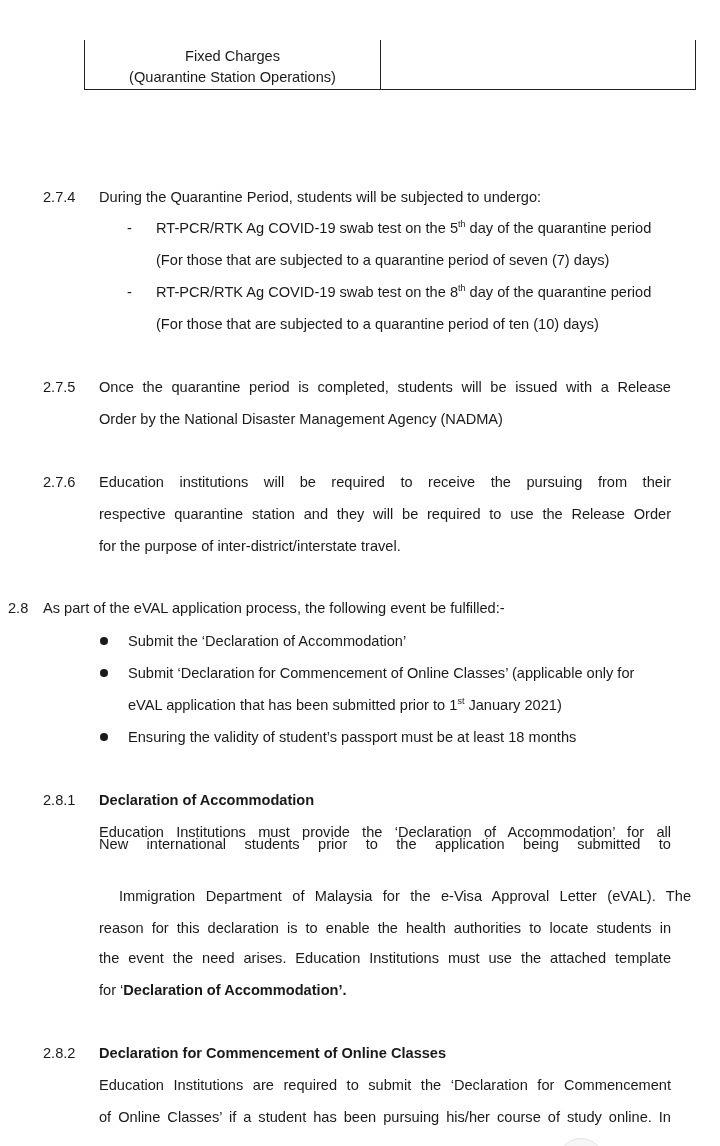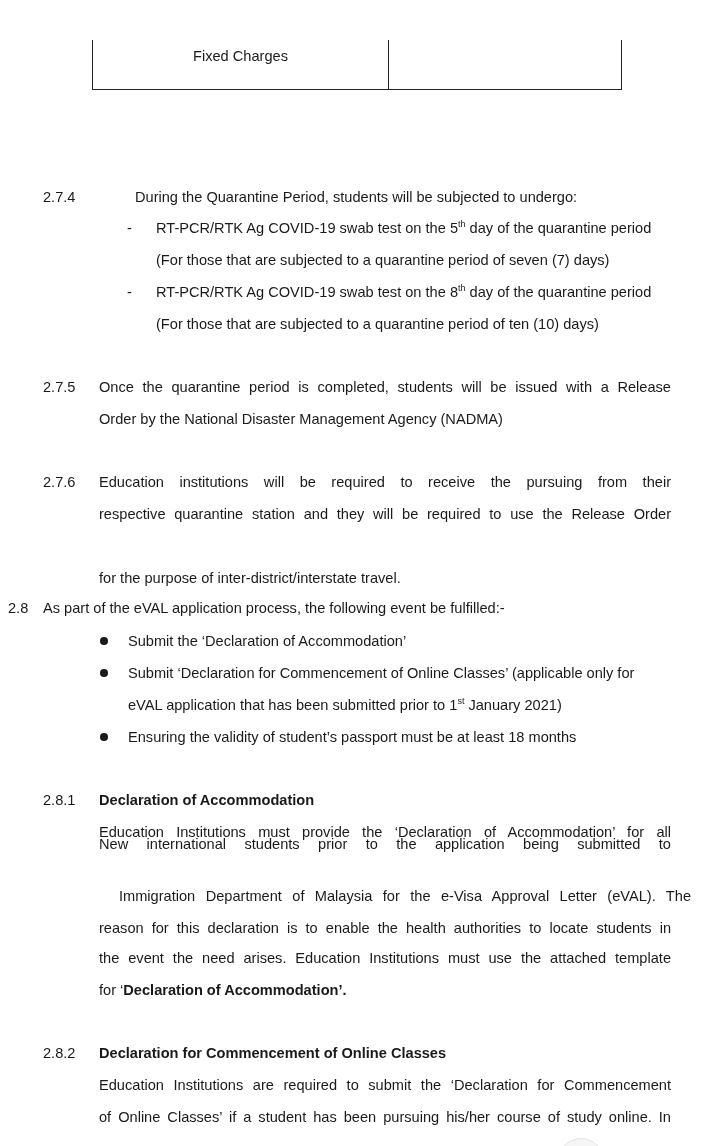--- a/index.html
+++ b/index.html
@@ -35,23 +35,23 @@
       position: absolute;
       left: 43px;
       line-height: 20px;
     }
     sup { font-size: 9px; line-height: 0; vertical-align: 6px; }
     b { font-weight: bold; margin-top: 24px; }
 
     
     .tbl {
       position: absolute;
-      left: 92px;
+      left: 84px;
       top: 40px;
-      width: 530px;
+      width: 612px;
       height: 50px;
       border-left: 1.5px solid #222;
       border-right: 1.5px solid #222;
       border-bottom: 1.5px solid #222;
       box-sizing: border-box;
     }
     .tbl .divider {
       position: absolute;
       left: 295px;
       top: 0;
@@ -99,43 +99,44 @@
       background: #f6f6f6;
       border: 1px solid #e3e3e3;
     }
   </style>
 </head>
 <body>
 
 <div class="tbl">
   <div class="cell-left">
     <div>Fixed Charges</div>
+    <div>(Quarantine Station Operations)</div>
   </div>
   <div class="divider"></div>
 </div>
 
 <div class="num" style="top:187px;">2.7.4</div>
-<div class="line" style="left:99px; top:187px;margin-left:36px;">During  the Quarantine Period, students will be subjected to undergo:</div>
+<div class="line" style="left:99px; top:187px;">During  the Quarantine Period, students will be subjected to undergo:</div>
 
 <div class="dash" style="top:218px;">-</div>
 <div class="line" style="left:156px; top:218px;"><span>RT-PCR/RTK Ag COVID-19 swab test on the 5</span><sup>th</sup><span> day of the quarantine period</span></div>
 <div class="line" style="left:156px; top:250px;">(For those that are subjected to a quarantine period of seven (7) days)</div>
 
 <div class="dash" style="top:282px;">-</div>
 <div class="line" style="left:156px; top:282px;"><span>RT-PCR/RTK Ag COVID-19 swab test on the 8</span><sup>th</sup><span> day of the quarantine period</span></div>
 <div class="line" style="left:156px; top:314px;">(For those that are subjected to a quarantine period of ten (10) days)</div>
 
 <div class="num" style="top:377px;">2.7.5</div>
 <div class="just" style="top:377px;">Once the quarantine period is completed, students will be issued with a Release</div>
 <div class="just last" style="top:409px;">Order by the National Disaster Management Agency (NADMA)</div>
 
 <div class="num" style="top:472px;">2.7.6</div>
 <div class="just" style="top:472px;">Education institutions will be required to receive the pursuing from their</div>
 <div class="just" style="top:504px;">respective quarantine station and they will be required to use the Release Order</div>
-<div class="just last" style="top:536px;margin-top:32px;">for the purpose of inter-district/interstate travel.</div>
+<div class="just last" style="top:536px;">for the purpose of inter-district/interstate travel.</div>
 
 <div class="line" style="left:8px; top:598px;">2.8</div>
 <div class="line" style="left:43px; top:598px;">As part of the eVAL application process, the following event be fulfilled:-</div>
 
 <div class="bullet" style="top:631px;"></div>
 <div class="line" style="left:128px; top:631px;">Submit the ‘Declaration of Accommodation’</div>
 
 <div class="bullet" style="top:663px;"></div>
 <div class="line" style="left:128px; top:663px;">Submit ‘Declaration for Commencement of Online Classes’ (applicable only for</div>
 <div class="line" style="left:128px; top:695px;"><span>eVAL application that has been submitted prior to 1</span><sup>st</sup><span> January 2021)</span></div>

